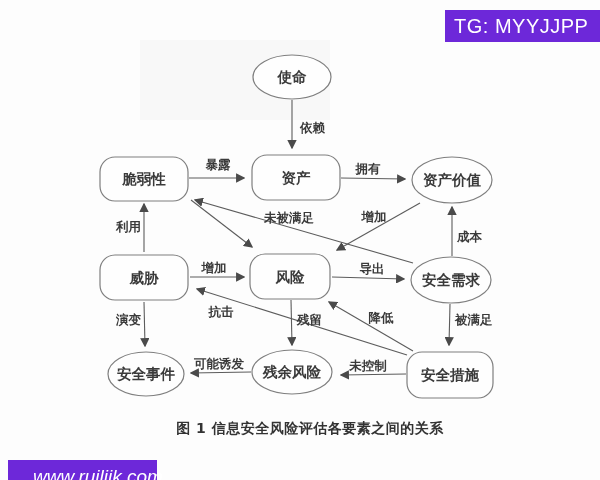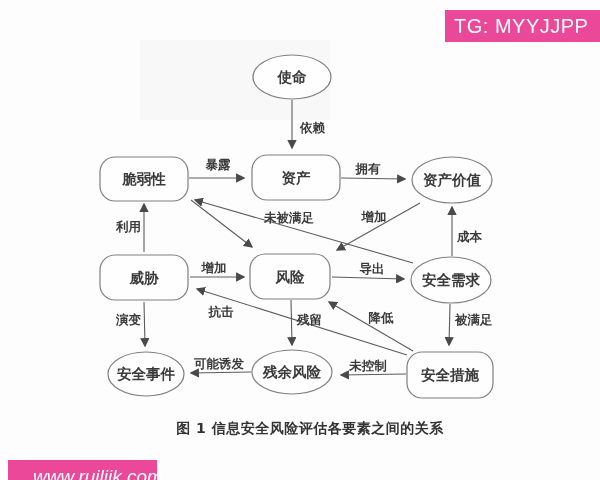--- a/index.html
+++ b/index.html
@@ -14,21 +14,21 @@
     font-family:"DejaVu Sans","Liberation Sans",sans-serif;
     fill:#3a3a3a;font-weight:600;
   }
   .node-shape{fill:#fefefe;stroke:#7f7f7f;stroke-width:1.2;}
   .edge-line{stroke:#5c5c5c;stroke-width:1.1;fill:none;}
   .node-label{font-size:14.5px;text-anchor:middle;}
   .edge-label{font-size:12.5px;text-anchor:middle;}
   .anchor-start{text-anchor:start;}
   .anchor-end{text-anchor:end;}
   .watermark{
-    position:absolute;color:#ffffff;background:#ec4899;
+    position:absolute;color:#ffffff;background:#6d28d9;
     display:flex;align-items:center;box-sizing:border-box;
     font-family:"Liberation Sans",sans-serif;font-weight:400;
   }
   #wm-top{left:445px;top:10px;width:155px;height:32px;font-size:20px;padding-left:9px;letter-spacing:0.5px;}
   #wm-bottom{left:8px;top:460px;width:149px;height:33px;font-size:19px;padding-left:25px;font-style:italic;}
   #caption{
     position:absolute;left:20px;top:420px;width:580px;height:20px;
     text-align:center;font-size:14px;font-weight:700;color:#333;
     letter-spacing:0.5px;
     font-family:"DejaVu Sans","Liberation Sans",sans-serif;

